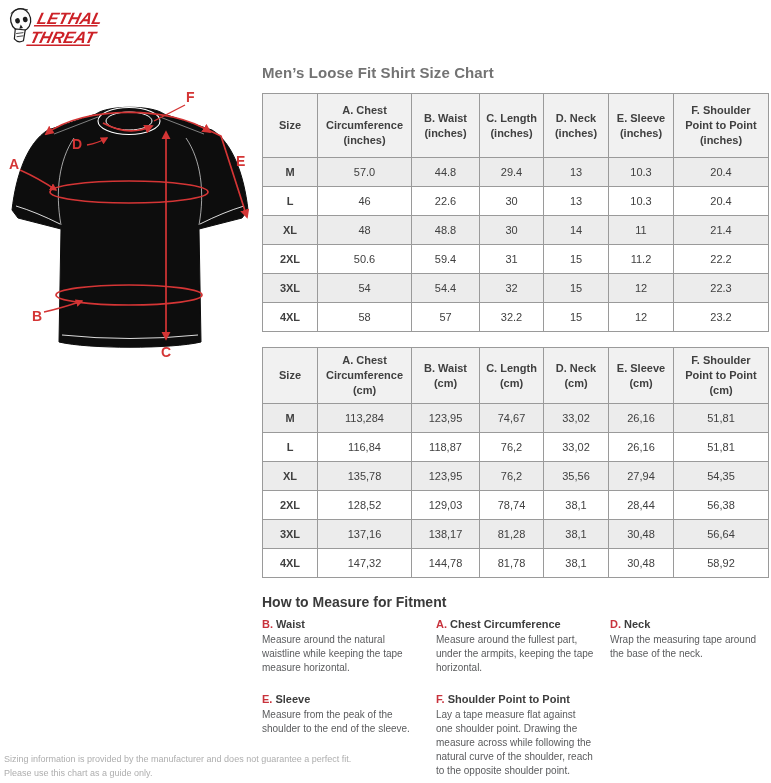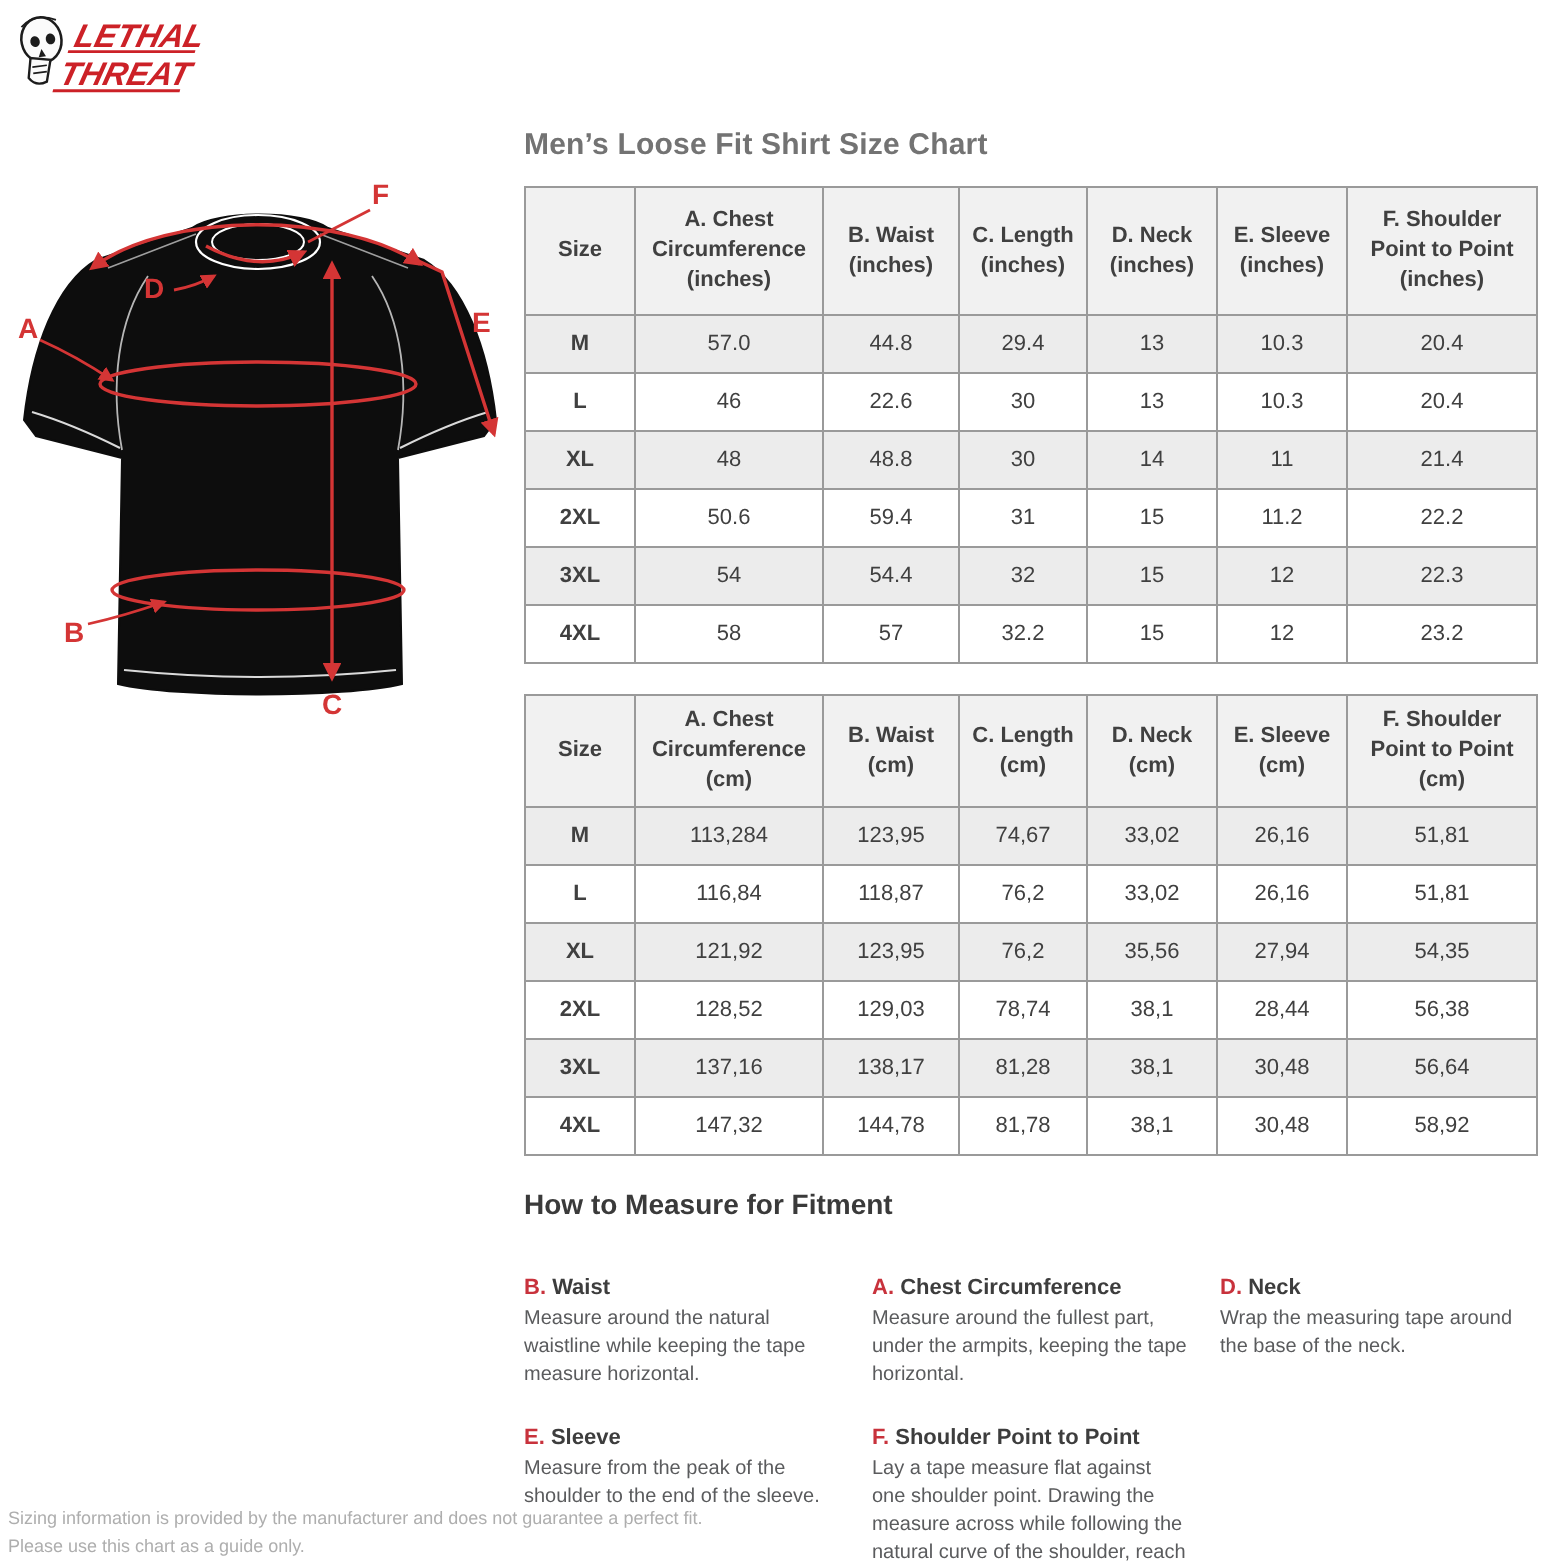--- a/index.html
+++ b/index.html
@@ -15,21 +15,21 @@
 
   table.size-table { width:506px; border-collapse:collapse; table-layout:fixed; font-size:11px; color:#404040; margin-bottom:15px; }
   table.size-table th, table.size-table td { border:1px solid #9a9a9a; text-align:center; vertical-align:middle; padding:5px 4px; }
   table.size-table thead th { background:#f1f1f1; font-weight:bold; height:64px; line-height:1.35; }
   table.size-table.cm thead th { height:56px; }
   table.size-table tbody th, table.size-table tbody td { height:29px; background:#ffffff; font-weight:normal; }
   table.size-table tbody th { font-weight:bold; }
   table.size-table tbody tr:nth-child(odd) th, table.size-table tbody tr:nth-child(odd) td { background:#ececec; }
 
   .howto { margin-top:16px; }
-  .howto-heading { font-size:14px; font-weight:bold; color:#3a3a3a; margin-bottom:28px; }
+  .howto-heading { font-size:14px; font-weight:bold; color:#3a3a3a; margin-bottom:8px; }
   .howto-grid { display:grid; grid-template-columns:repeat(3, 1fr); column-gap:16px; row-gap:18px; }
   .measure-item .item-head { font-size:11px; font-weight:bold; color:#3d3d3d; margin-bottom:3px; }
   .measure-item .item-letter { color:#c8323c; font-weight:bold; }
   .measure-item .item-text { font-size:10px; line-height:1.4; color:#5a5b5d; }
 
   .footer { position:absolute; left:4px; top:753px; font-size:9px; line-height:1.55; color:#aeaeae; }
 </style>
 </head>
 <body>
 
@@ -235,21 +235,21 @@
             <th>L</th>
             <td>116,84</td>
             <td>118,87</td>
             <td>76,2</td>
             <td>33,02</td>
             <td>26,16</td>
             <td>51,81</td>
           </tr>
           <tr>
             <th>XL</th>
-            <td>121,92</td>
+            <td>135,78</td>
             <td>123,95</td>
             <td>76,2</td>
             <td>35,56</td>
             <td>27,94</td>
             <td>54,35</td>
           </tr>
           <tr>
             <th>2XL</th>
             <td>128,52</td>
             <td>129,03</td>

